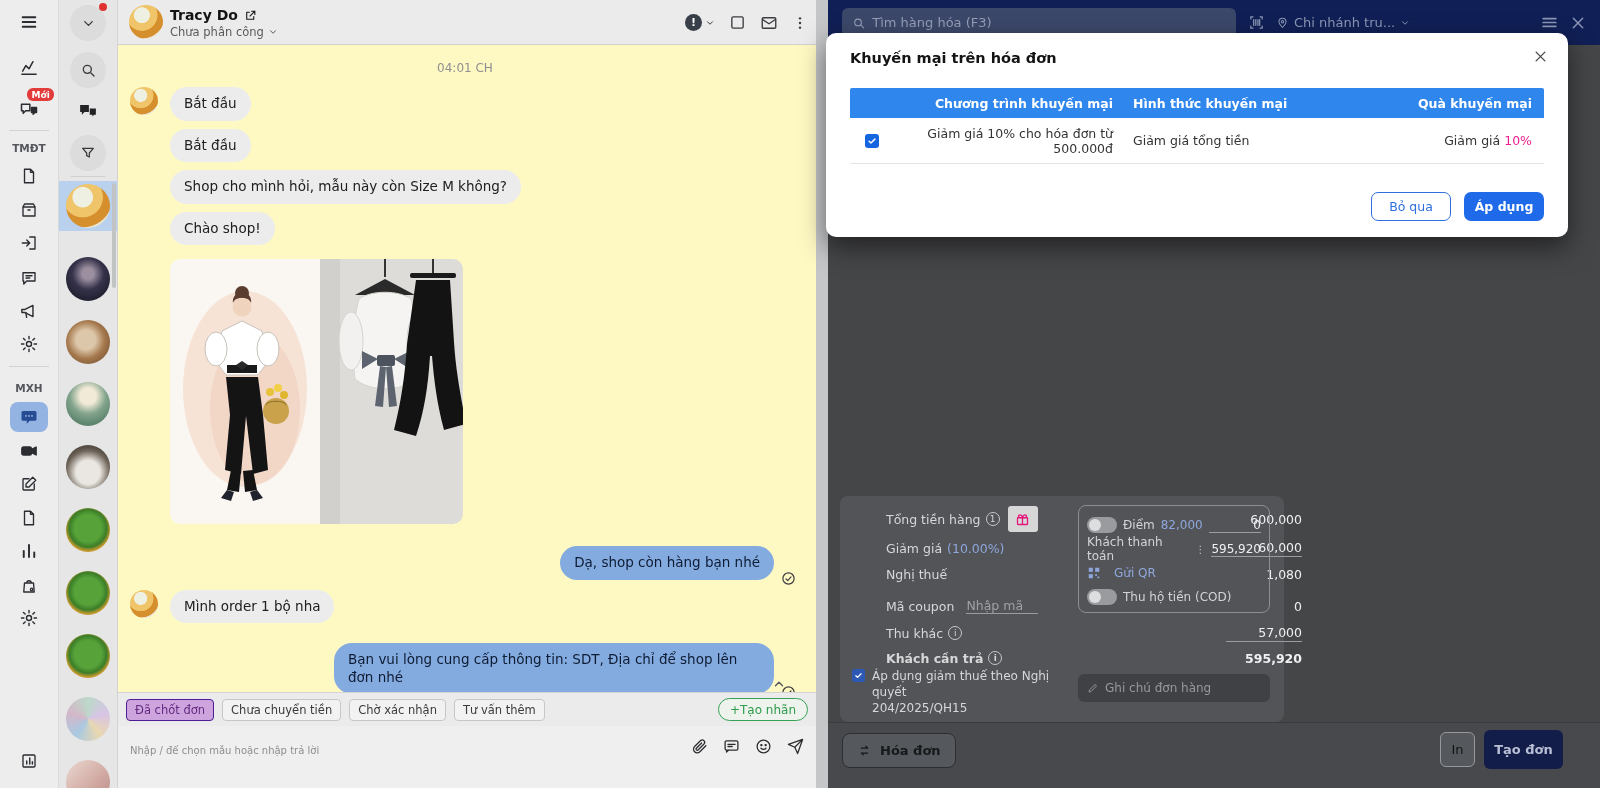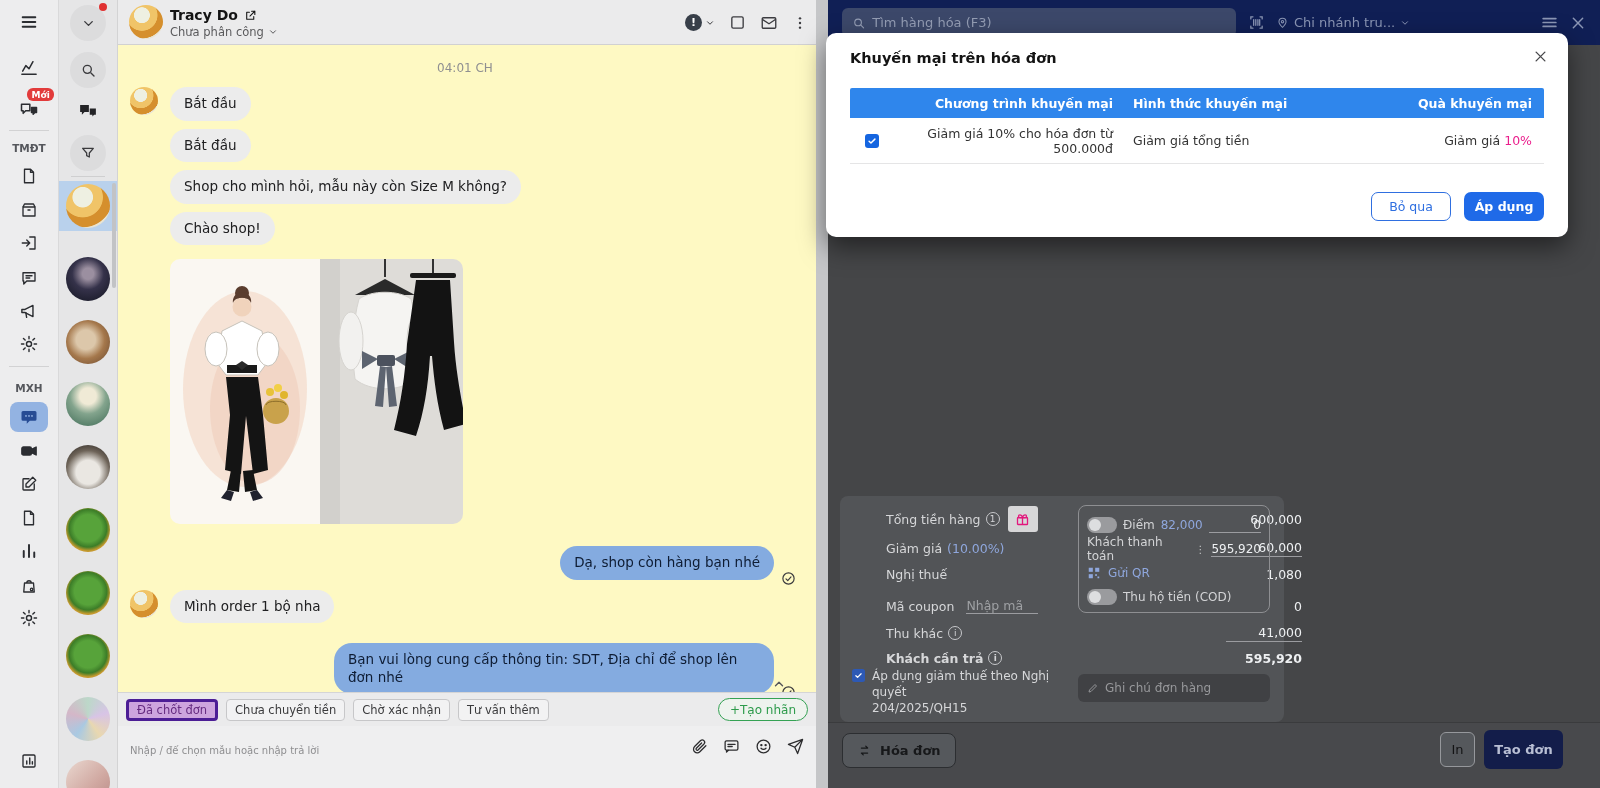--- a/index.html
+++ b/index.html
@@ -53,21 +53,21 @@
   .mrow .spacer { width:40px; flex:none; }
   .bub { max-width:440px; padding:8px 14px; border-radius:18px; font-size:13.5px; line-height:1.3; }
   .bub.in { background:#ececec; color:#202022; }
   .out-wrap { align-self:flex-end; position:relative; margin:0 26px 8px 0; }
   .bub.out { background:#84abe0; color:#0e1c33; }
   .read { position:absolute; right:-22px; bottom:-6px; color:#3b3b3e; }
   .img-card { margin:6px 0 0 40px; width:293px; height:265px; border-radius:10px; overflow:hidden; cursor:pointer; flex:none; }
 
   .tagsbar { flex:none; height:34px; background:#ebebec; border-top:1px solid #d5d5d6; display:flex; align-items:center; padding:0 8px; gap:8px; position:relative; }
   .tag { height:22px; display:inline-flex; align-items:center; padding:0 8px; border-radius:4px; font-size:11.5px; cursor:pointer; }
-  .tag.purple { background:#cda4de; border:3px solid #4c1d95; color:#652b80; }
+  .tag.purple { background:#cda4de; border:1px solid #4c1d95; color:#652b80; }
   .tag.plain  { background:#f2f2f3; border:1px solid #c7c7c9; color:#3a3a3c; }
   .create-tag { position:absolute; right:8px; top:5px; height:23px; display:inline-flex; align-items:center; padding:0 11px; border:1px solid #35a254; color:#2d9b4b; border-radius:13px; font-size:12px; cursor:pointer; background:#eef3ee; }
   .collapse { position:absolute; right:30px; top:-16px; color:#55555a; cursor:pointer; }
 
   .inputbar { flex:none; height:62px; background:#efeff0; position:relative; }
   .chat-input { position:absolute; left:12px; top:12px; width:420px; height:24px; border:none; background:transparent; outline:none; font-size:10px; color:#333; font-family:inherit; }
   .chat-input::placeholder { color:#8e8e90; }
   .in-icons { position:absolute; right:12px; top:12px; display:flex; gap:15px; color:#2c2c2e; }
   .in-icons .ic { cursor:pointer; }
 
@@ -514,41 +514,41 @@
         <span class="tval" style="right:0">1,080</span>
       </div>
       <div class="trow" style="top:100px; width:416px">
         <span class="tlabel">Mã coupon</span>
         <input class="coupon-in" placeholder="Nhập mã" style="">
         <span class="tval" style="right:0">0</span>
       </div>
       <div class="trow" style="top:127px; width:416px">
         <span class="tlabel">Thu khác</span>
         <span class="circn">i</span>
-        <span class="tval u" style="right:0">41,000</span>
+        <span class="tval u" style="right:0">57,000</span>
       </div>
       <div class="trow" style="top:152px; width:416px; font-weight:bold">
         <span class="tlabel">Khách cần trả</span>
         <span class="circn">i</span>
         <span class="tval" style="right:0">595,920</span>
       </div>
 
       <div class="paybox">
         <div class="prow">
           <span class="toggle"></span>
           <span>Điểm</span>
           <span class="dimblue">82,000</span>
           <span class="mini-in">0</span>
         </div>
         <div class="prow">
           <span>Khách thanh toán</span>
           <span class="kebab-s">⋮</span>
           <span class="mini-in">595,920</span>
         </div>
-        <div class="prow" style="gap:7px">
+        <div class="prow" style="gap:13px">
           <svg width="14" height="14" viewBox="0 0 24 24" fill="#8fa7dd">
               <rect x="3" y="3" width="7" height="7"></rect>
               <rect x="14" y="3" width="7" height="7"></rect>
               <rect x="3" y="14" width="7" height="7"></rect>
               <rect x="14" y="14" width="3" height="3"></rect>
               <rect x="18" y="18" width="3" height="3"></rect>
             </svg>
           <span class="dimblue">Gửi QR</span>
         </div>
         <div class="prow">

